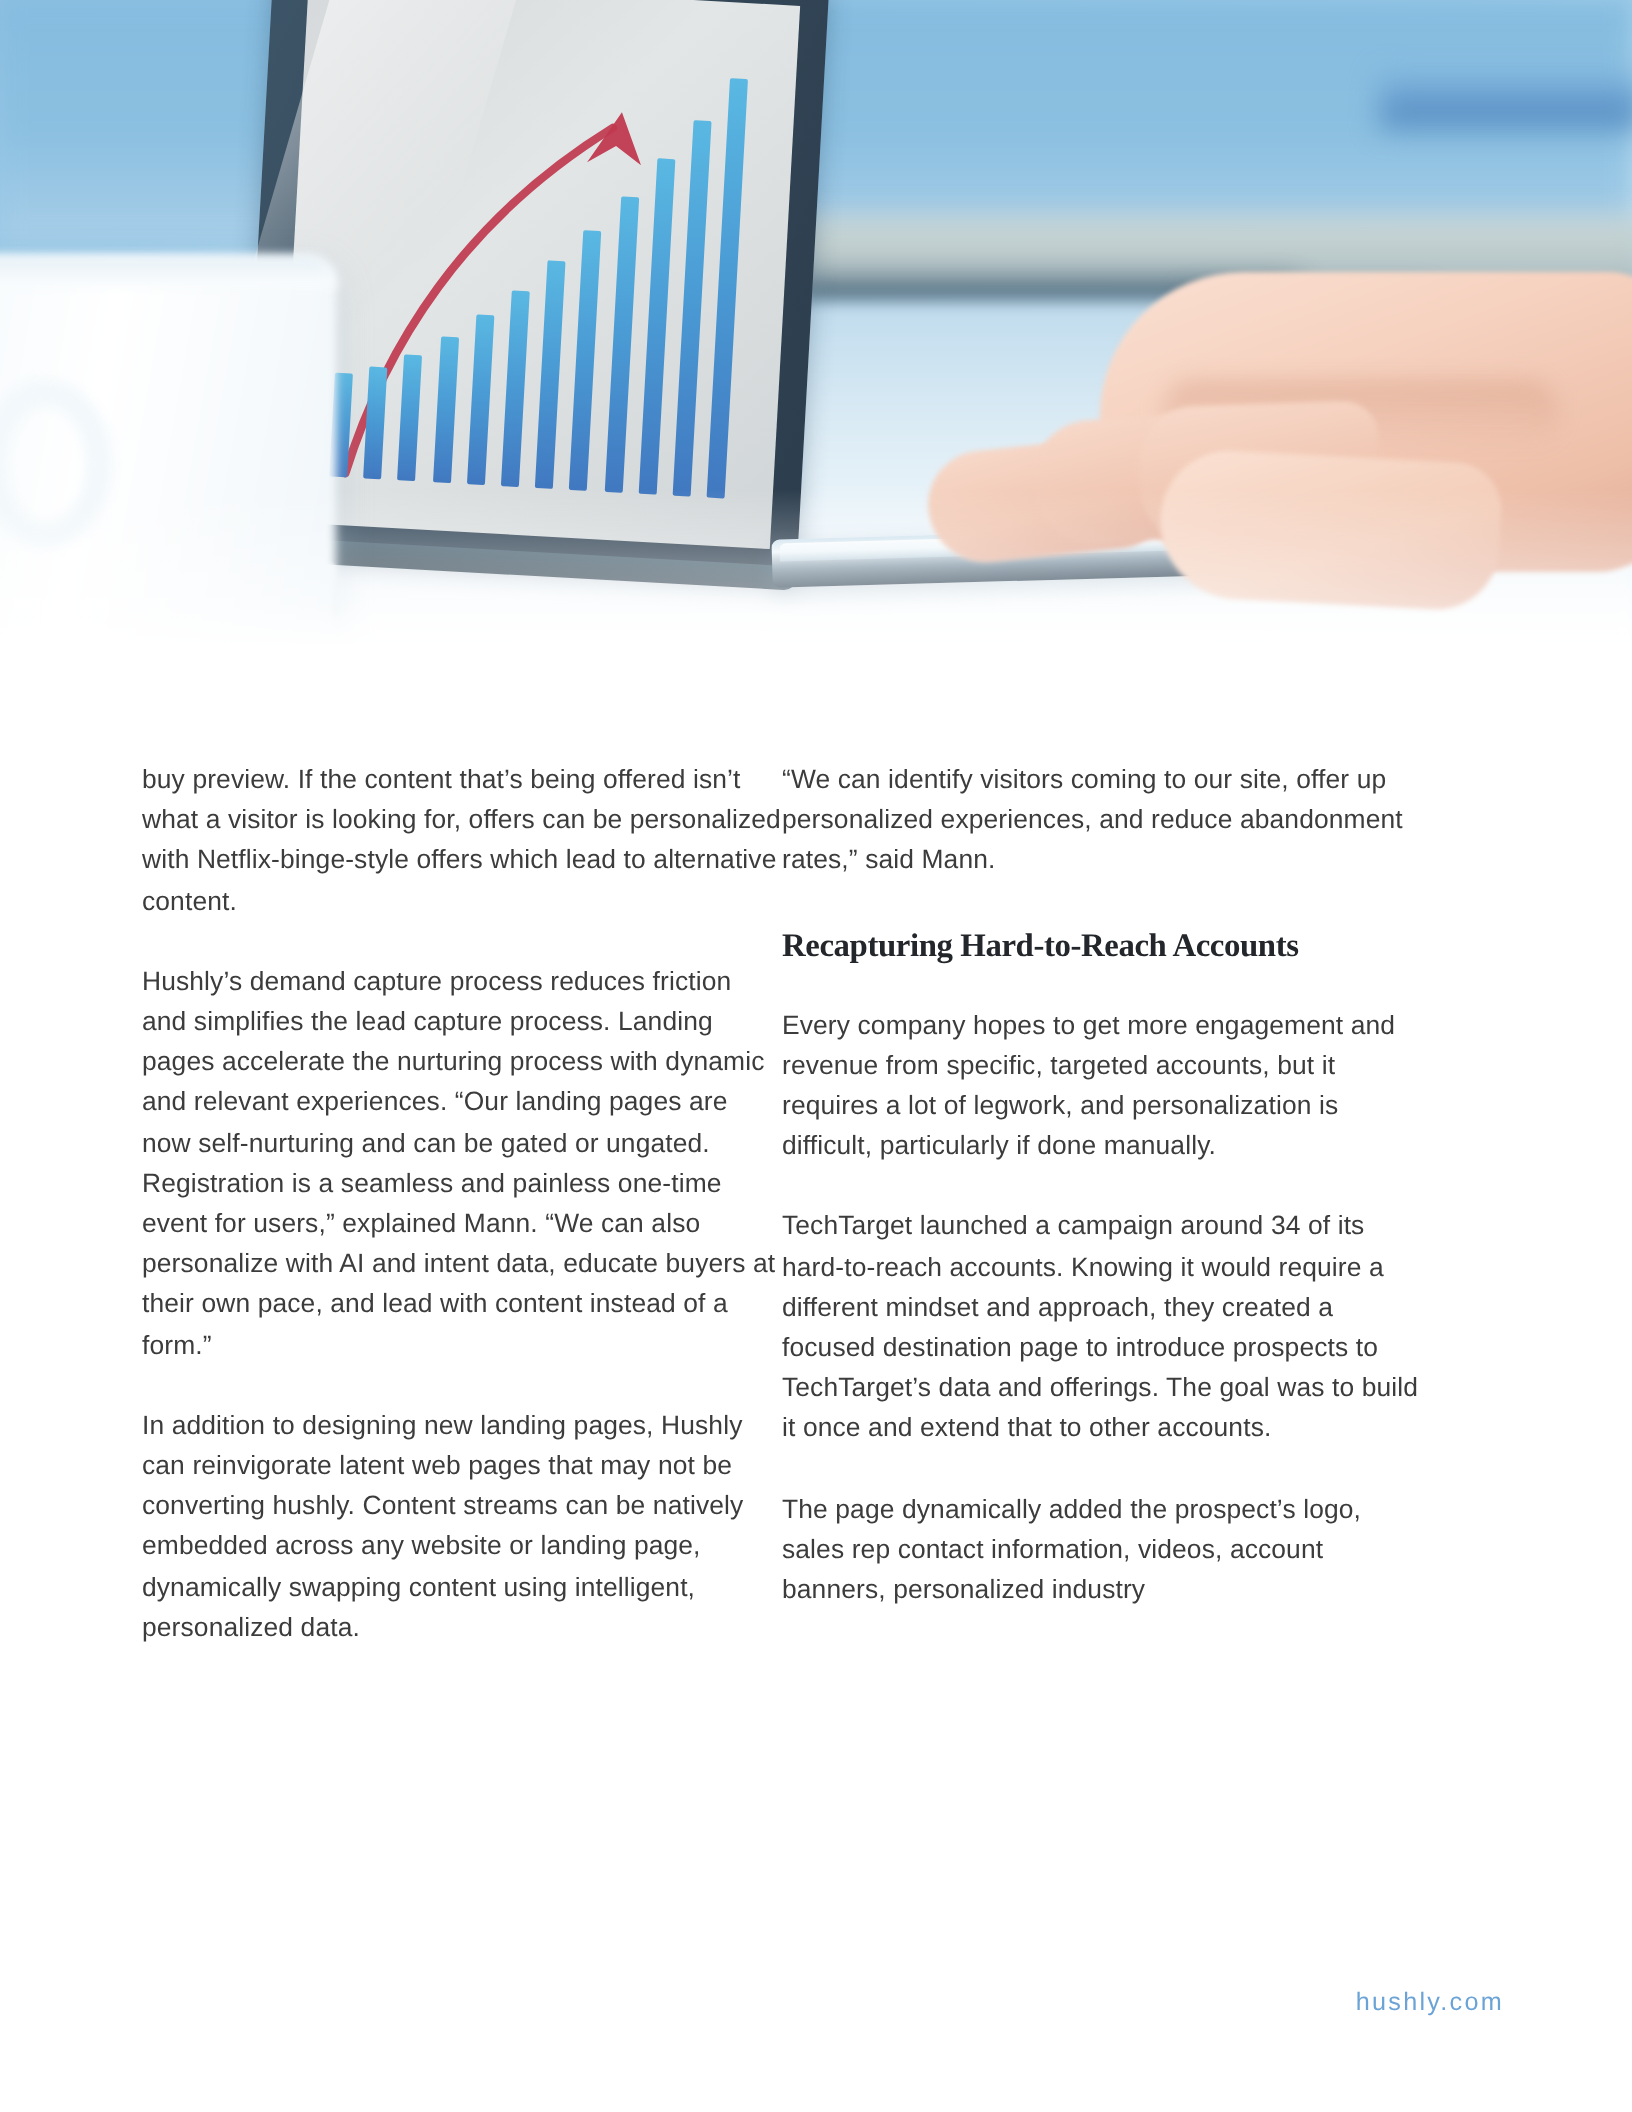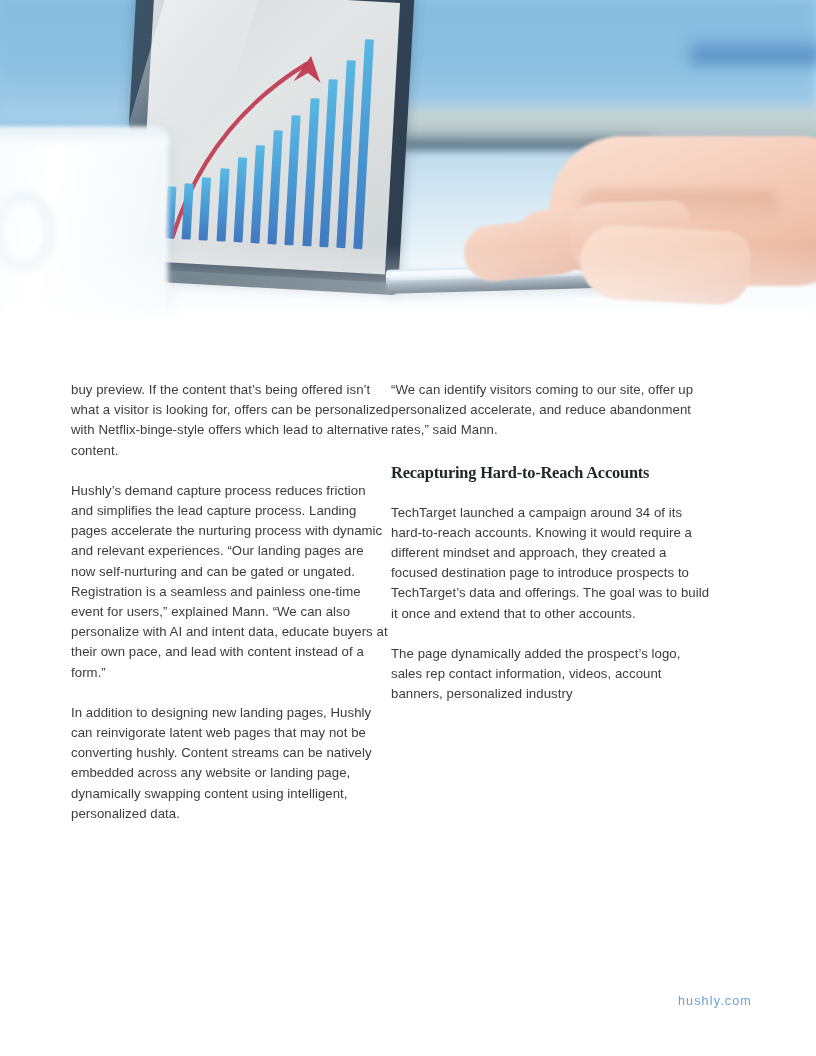--- a/index.html
+++ b/index.html
@@ -375,22 +375,23 @@
 
   <div class="content">
 
     <div class="column col-left">
       <p class="body-text">buy preview. If the content that’s being offered isn’t what a visitor is looking for, offers can be personalized with Netflix-binge-style offers which lead to alternative content.</p>
       <p class="body-text">Hushly’s demand capture process reduces friction and simplifies the lead capture process. Landing pages accelerate the nurturing process with dynamic and relevant experiences. “Our landing pages are now self-nurturing and can be gated or ungated. Registration is a seamless and painless one-time event for users,” explained Mann. “We can also personalize with AI and intent data, educate buyers at their own pace, and lead with content instead of a form.”</p>
       <p class="body-text">In addition to designing new landing pages, Hushly can reinvigorate latent web pages that may not be converting hushly. Content streams can be natively embedded across any website or landing page, dynamically swapping content using intelligent, personalized data.</p>
     </div>
 
     <div class="column col-right">
-      <p class="body-text">“We can identify visitors coming to our site, offer up personalized accelerate, and reduce abandonment rates,” said Mann.</p>
+      <p class="body-text">“We can identify visitors coming to our site, offer up personalized experiences, and reduce abandonment rates,” said Mann.</p>
       <h2 class="section-heading">Recapturing Hard-to-Reach Accounts</h2>
+      <p class="body-text">Every company hopes to get more engagement and revenue from specific, targeted accounts, but it requires a lot of legwork, and personalization is difficult, particularly if done manually.</p>
       <p class="body-text">TechTarget launched a campaign around 34 of its hard-to-reach accounts. Knowing it would require a different mindset and approach, they created a focused destination page to introduce prospects to TechTarget’s data and offerings. The goal was to build it once and extend that to other accounts.</p>
       <p class="body-text">The page dynamically added the prospect’s logo, sales rep contact information, videos, account banners, personalized industry</p>
     </div>
 
   </div>
 
   <a class="footer-link" href="#">hushly.com</a>
 
 </div>
 

